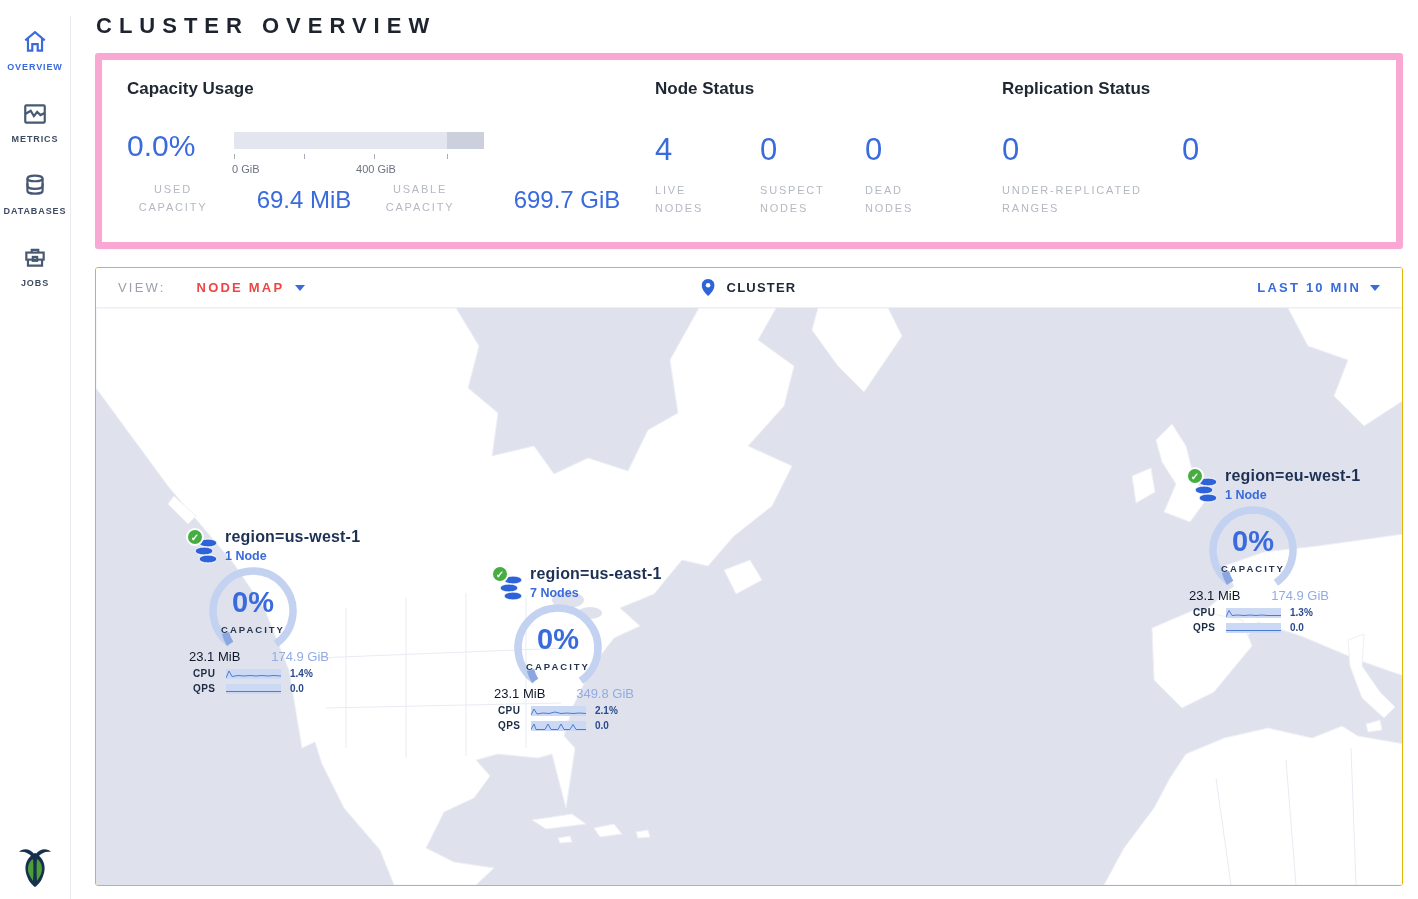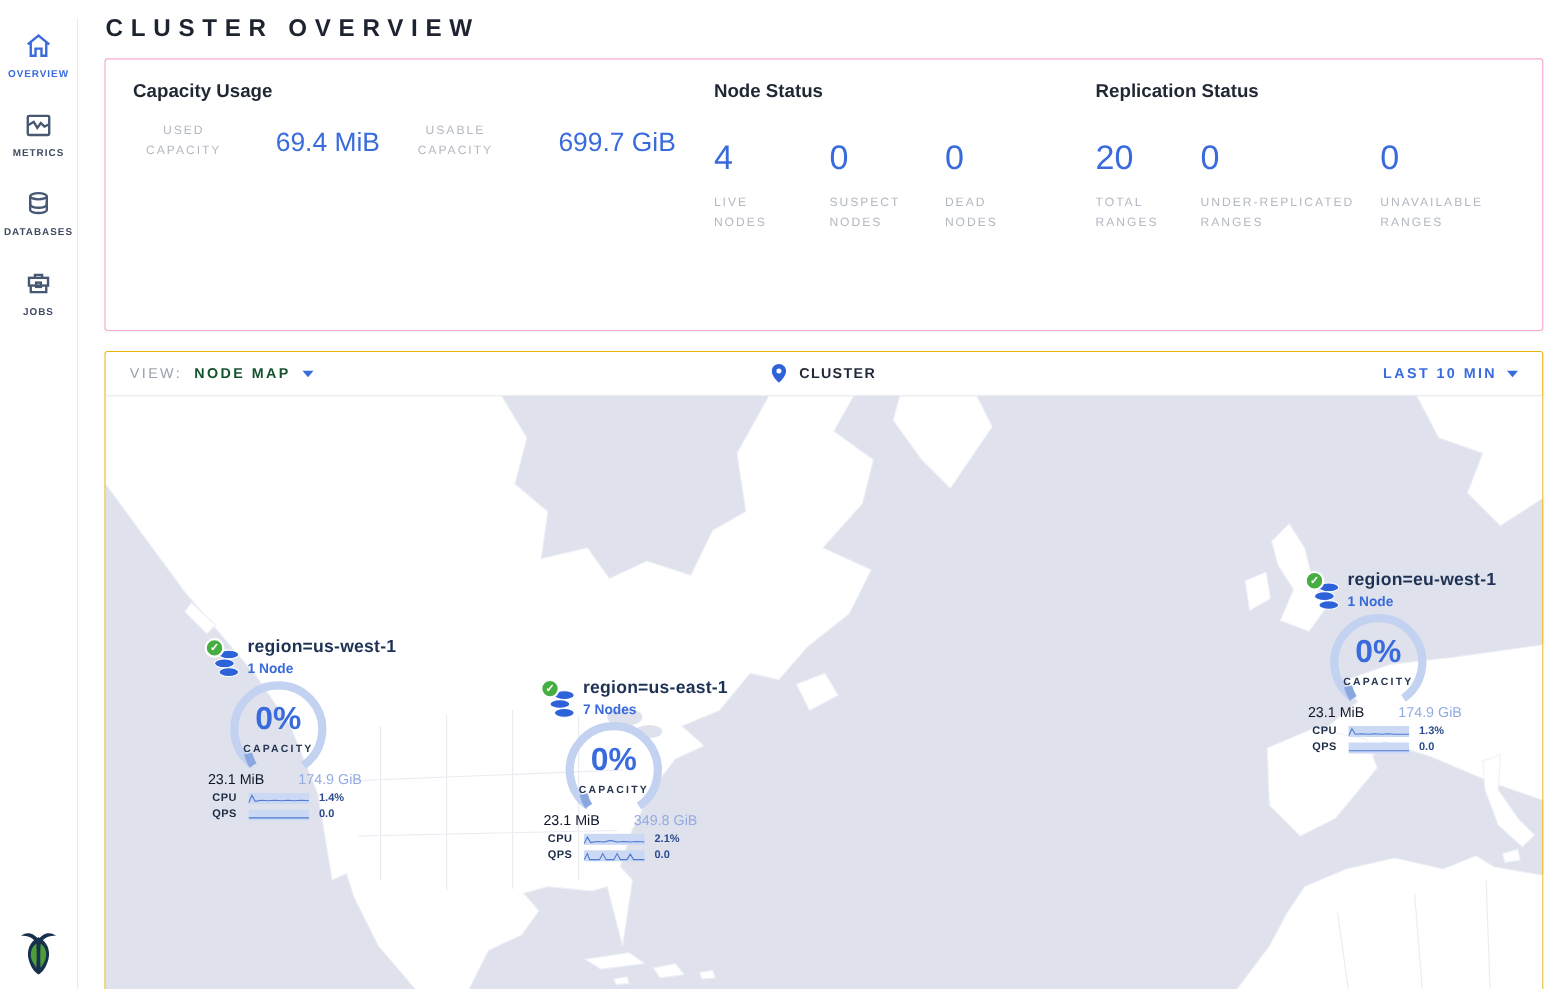--- a/index.html
+++ b/index.html
@@ -16,21 +16,21 @@
   .side-item svg { stroke:#475872; fill:none; stroke-width:2; }
   .side-item.active svg { stroke:#3a6bdc; }
   .side-logo { margin-top:auto; margin-bottom:6px; }
 
   
   .content { position:absolute; left:71px; top:0; right:0; bottom:0; padding:0 15px 0 24px; }
   h1.page-title { font-size:22px; font-weight:600; letter-spacing:7px; color:#1d2430;
     padding:13px 0 14px 1px; }
 
   
-  .stats-card { position:relative; height:248px; background:#fff; border:1px solid #f9a8d4;
+  .stats-card { position:relative; height:196px; background:#fff; border:7px solid #f9a8d4;
     border-radius:3px; box-shadow:0 1px 2px rgba(40,50,70,.04); }
   .sec { position:absolute; top:19px; }
   .sec-cap { left:25px; width:525px; }
   .sec-node { left:553px; width:340px; }
   .sec-rep { left:900px; width:400px; }
   .sec-title { font-size:17px; font-weight:600; color:#1f2733; }
   .metrics-row { display:flex; margin-top:33px; }
   .metric .num { font-size:31px; color:#3a6bdc; }
   .metric .mlbl { font-size:11px; letter-spacing:1.8px; color:#b4b8c1; margin-top:13px; line-height:1.65; }
   .sec-node .metric { width:105px; }
@@ -48,21 +48,21 @@
   .cap-legend { display:grid; grid-template-columns:107px 140px 108px auto; align-items:end; margin-top:17px;text-align:center; }
   .cap-lbl { font-size:11px; letter-spacing:1.8px; color:#b4b8c1; line-height:1.65; max-width:92px; }
   .cap-val { font-size:24px; color:#3a6bdc; padding-bottom:2px; }
 
   
   .map-card { margin-top:18px; border:1px solid #eab308; border-radius:3px; overflow:hidden; background:#fff; }
   .view-bar { height:40px; display:flex; align-items:center; padding:0 22px;
     border-bottom:1px solid #eceef2; background:#fff; position:relative; }
   .vb-left { display:flex; align-items:center; gap:11px; cursor:pointer; }
   .vb-view { color:#9aa0ac; font-size:13px; letter-spacing:2.2px; }
-  .vb-value { color:#14532d; font-size:13px; font-weight:600; letter-spacing:2.2px; }
+  .vb-value { color:#ef4444; font-size:13px; font-weight:600; letter-spacing:2.2px;margin-left:20px; }
   .caret { width:0; height:0; border-left:5px solid transparent; border-right:5px solid transparent;
     border-top:6px solid #3a6bdc; display:inline-block; margin-top:1px; }
   .vb-center { position:absolute; left:50%; transform:translateX(-50%); display:flex; align-items:center;
     gap:12px; font-size:13px; font-weight:600; letter-spacing:1.2px; color:#1e2736; }
   .vb-right { margin-left:auto; display:flex; align-items:center; gap:9px; color:#3a6bdc;
     font-size:13px; font-weight:600; letter-spacing:2.2px; cursor:pointer; }
 
   .map { position:relative; height:577px; background:#dfe2ec; }
   .map svg.world { position:absolute; left:0; top:0; }
   .world path.land { fill:#ffffff; stroke:#eef0f6; stroke-width:1; }
@@ -138,20 +138,34 @@
   </div>
 </nav>
 
 <main class="content">
   <h1 class="page-title">CLUSTER OVERVIEW</h1>
 
   <section class="stats-card">
 
     <div class="sec sec-cap">
       <div class="sec-title">Capacity Usage</div>
+      <div class="cap-row">
+        <div class="cap-pct">0.0%</div>
+        <div class="cap-chart">
+          <div class="cap-bar">
+            <div class="cap-bar-dark"></div>
+          </div>
+          <div class="tick" style="left:0"></div>
+          <div class="tick" style="left:28%"></div>
+          <div class="tick" style="left:56%"></div>
+          <div class="tick" style="left:85%"></div>
+          <div class="tick-lab" style="left:-2px">0 GiB</div>
+          <div class="tick-lab" style="left:56%;transform:translateX(-45%)">400 GiB</div>
+        </div>
+      </div>
       <div class="cap-legend">
         <div class="cap-lbl">USED CAPACITY</div>
         <div class="cap-val">69.4 MiB</div>
         <div class="cap-lbl">USABLE CAPACITY</div>
         <div class="cap-val">699.7 GiB</div>
       </div>
     </div>
 
     <div class="sec sec-node">
       <div class="sec-title">Node Status</div>
@@ -167,31 +181,26 @@
         <div class="metric">
           <div class="num">0</div>
           <div class="mlbl">DEAD NODES</div>
         </div>
       </div>
     </div>
 
     <div class="sec sec-rep">
       <div class="sec-title">Replication Status</div>
       <div class="metrics-row">
-        <div class="metric metric-0">
-          <div class="num">20</div>
-          <div class="mlbl">TOTAL RANGES</div>
-        </div>
         <div class="metric metric-1">
           <div class="num">0</div>
           <div class="mlbl">UNDER-REPLICATED RANGES</div>
         </div>
         <div class="metric metric-2">
           <div class="num">0</div>
-          <div class="mlbl">UNAVAILABLE RANGES</div>
         </div>
       </div>
     </div>
   </section>
 
   <section class="map-card">
     <div class="view-bar">
       <div class="vb-left">
         <span class="vb-view">VIEW:</span>
         <span class="vb-value">NODE MAP</span>

